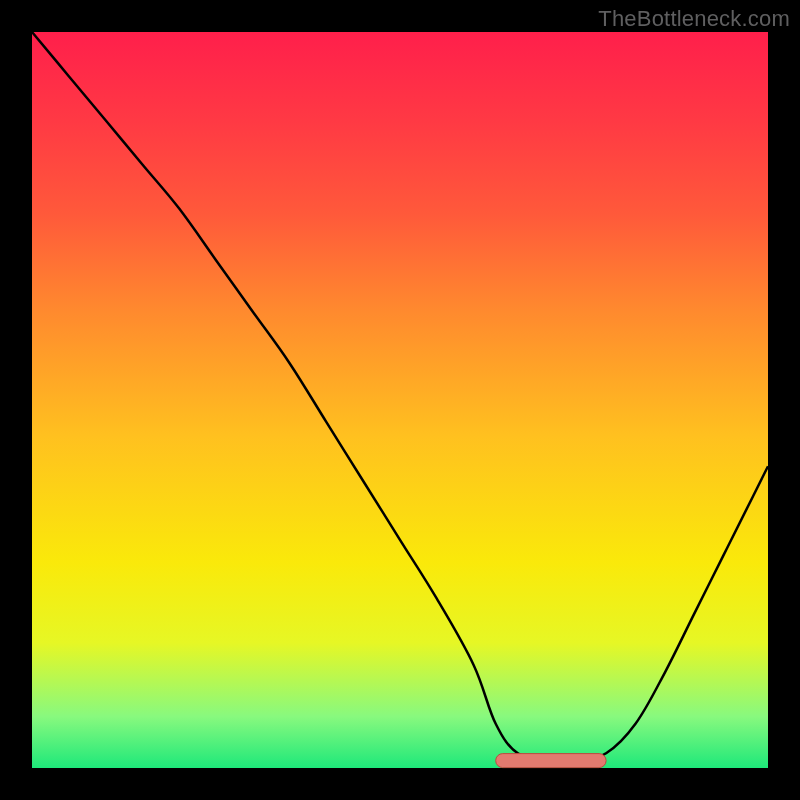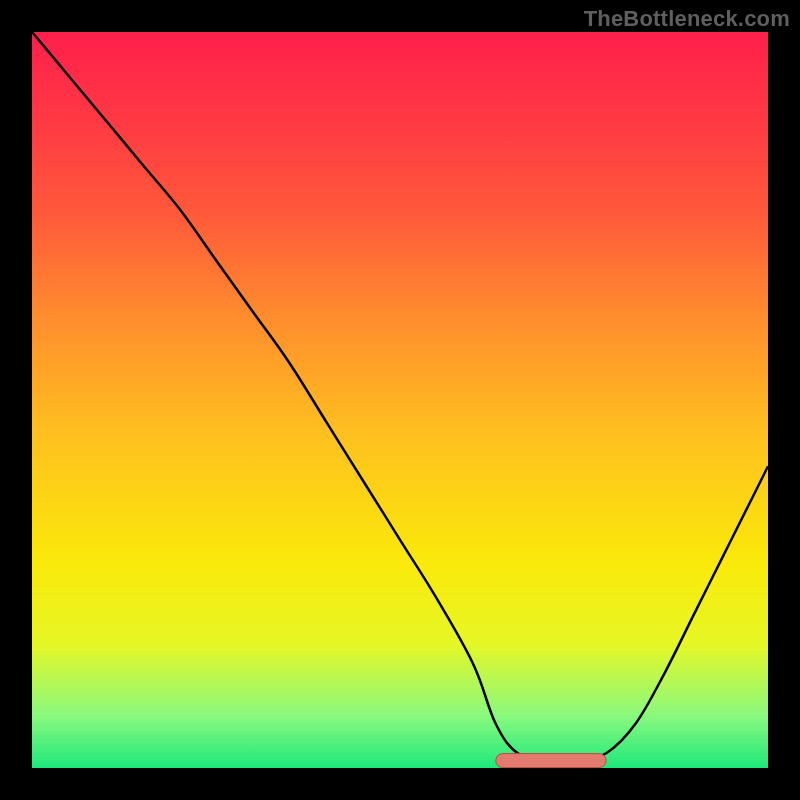--- a/index.html
+++ b/index.html
@@ -16,21 +16,21 @@
     width: 800px;
     height: 800px;
     background: #000;
   }
   .watermark {
     position: absolute;
     top: 6px;
     right: 10px;
     color: #5f5f60;
     font-size: 22px;
-    font-weight: 700;
+    font-weight: 400;
     letter-spacing: 0.2px;
     user-select: none;
   }
   svg.plot {
     position: absolute;
     left: 0;
     top: 0;
   }
 </style>
 </head>

